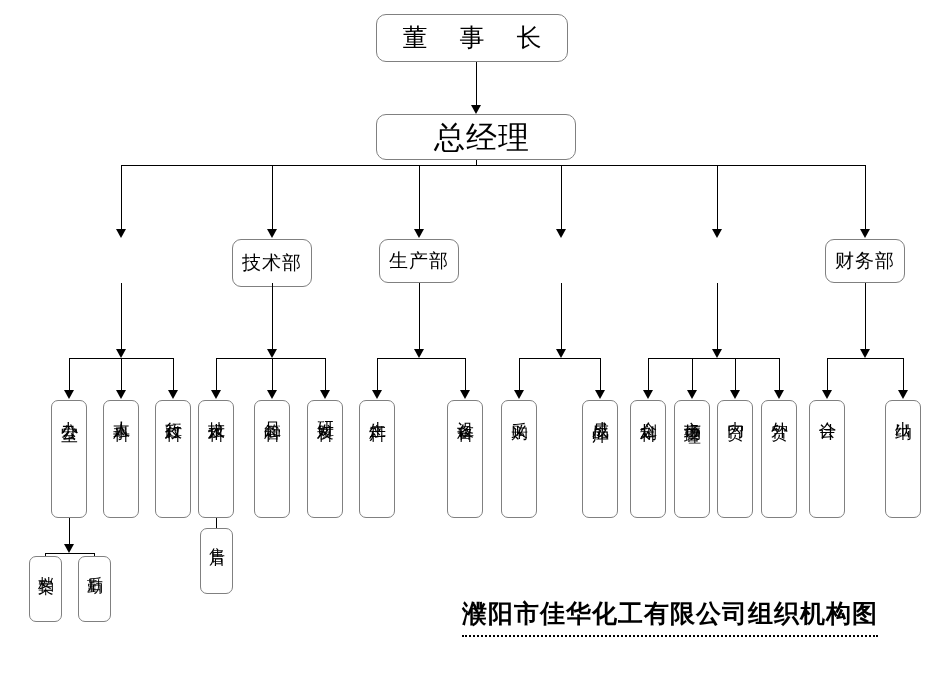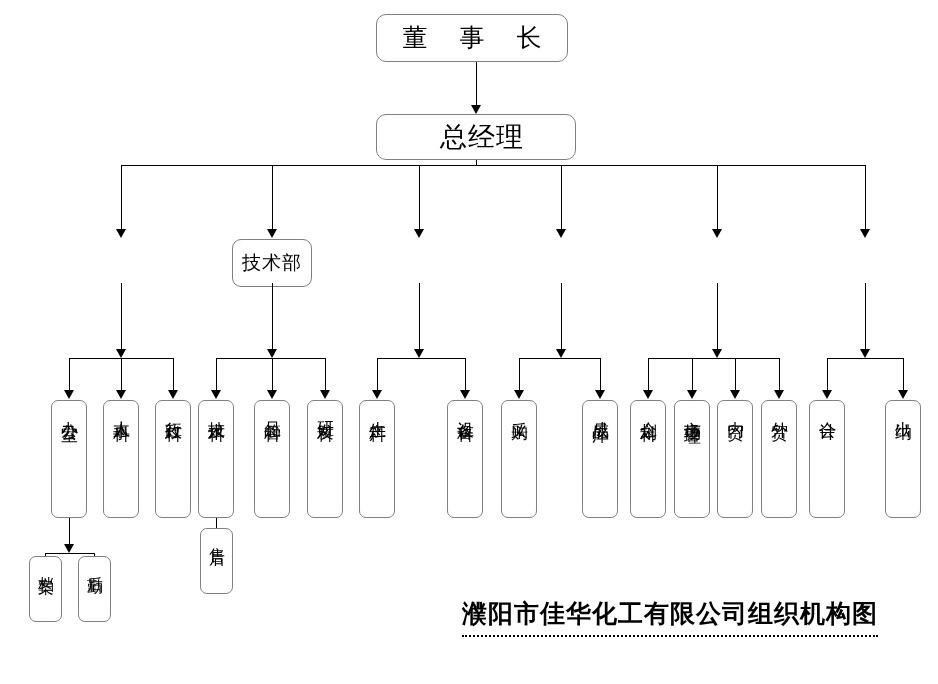--- a/index.html
+++ b/index.html
@@ -32,21 +32,21 @@
     text-align: center;
   }
   .node.top {
     border-radius: 10px;
     font-size: 25px;
     letter-spacing: 12px;
     text-indent: 12px;
   }
   .node.mgr {
     border-radius: 10px;
-    font-size: 27px;
+    font-size: 31px;
     letter-spacing: 1px;
     padding-left: 12px;
   }
   .node.dept {
     font-size: 19px;
     letter-spacing: 1px;
     border-radius: 9px;
   }
   
   .node.vert {
@@ -136,20 +136,26 @@
   <div class="vline" style="left:561px; top:165px; height:68px;"></div>
   <div class="arrow" style="left:556px; top:229px;"></div>
   <div class="vline" style="left:717px; top:165px; height:68px;"></div>
   <div class="arrow" style="left:712px; top:229px;"></div>
   <div class="vline" style="left:865px; top:165px; height:68px;"></div>
   <div class="arrow" style="left:860px; top:229px;"></div>
 
   <div class="node dept" style="left:232px; top:239px; width:80px; height:48px;">
     <span>技术部</span>
   </div>
+  <div class="node dept" style="left:379px; top:239px; width:80px; height:44px;">
+    <span>生产部</span>
+  </div>
+  <div class="node dept" style="left:825px; top:239px; width:80px; height:44px;">
+    <span>财务部</span>
+  </div>
 
   <div class="vline" style="left:121px; top:283px; height:67px;"></div>
   <div class="arrow" style="left:116px; top:349px;"></div>
   <div class="hline" style="left:69px; top:358px; width:104px;"></div>
   <div class="vline" style="left:69px; top:358px; height:35px;"></div>
   <div class="arrow" style="left:64px; top:390px;"></div>
   <div class="vline" style="left:121px; top:358px; height:35px;"></div>
   <div class="arrow" style="left:116px; top:390px;"></div>
   <div class="vline" style="left:173px; top:358px; height:35px;"></div>
   <div class="arrow" style="left:168px; top:390px;"></div>

